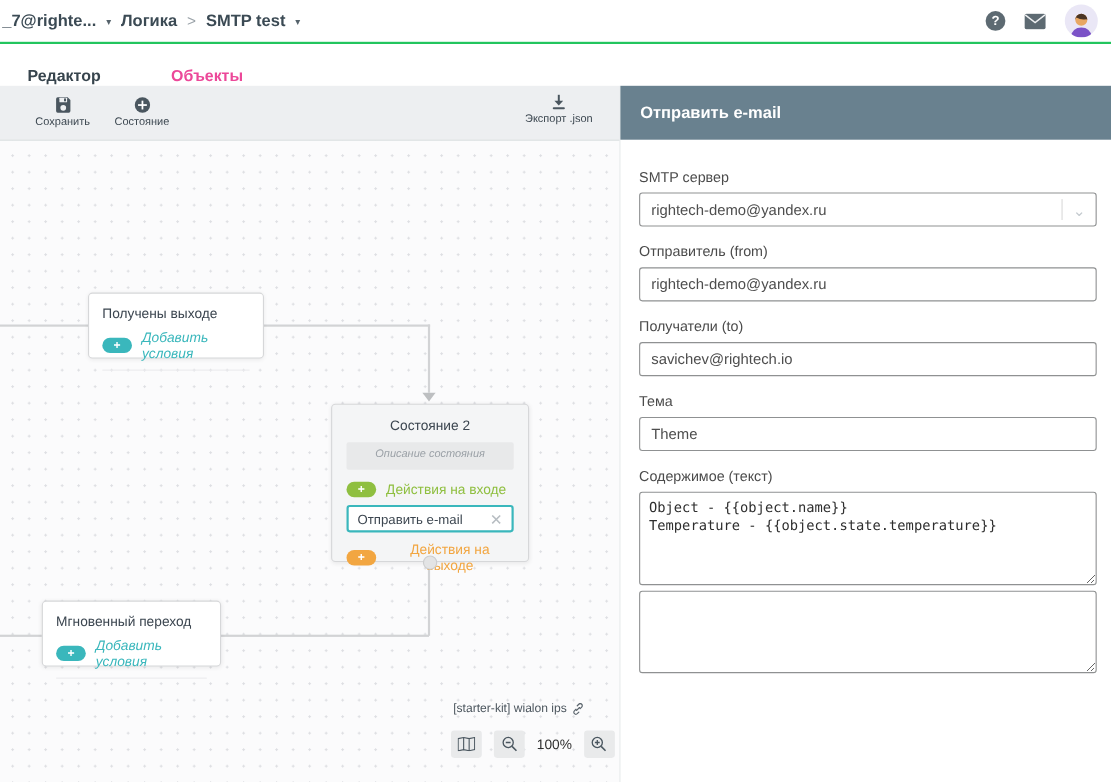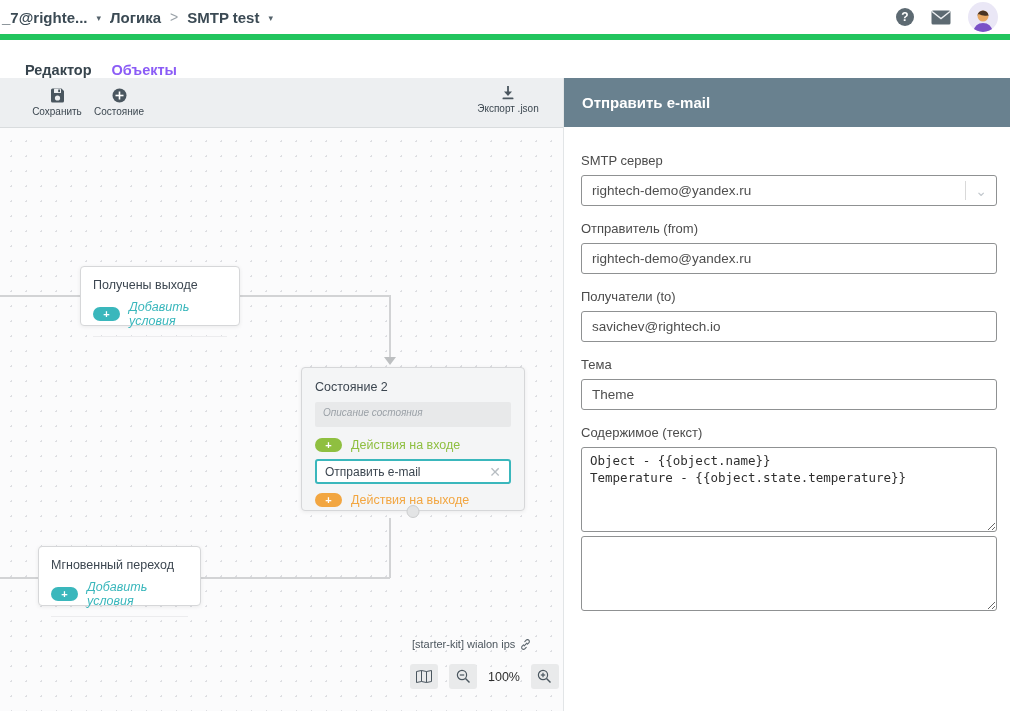--- a/index.html
+++ b/index.html
@@ -5,21 +5,21 @@
   * { margin:0; padding:0; box-sizing:border-box; }
   html,body { background:#e9eaec; }
   .app {
     position:relative; width:1010px; height:711px; background:#fff;
     font-family:"Liberation Sans", sans-serif; overflow:hidden;
   }
 
   
   .navbar {
     position:absolute; top:0; left:0; right:0; height:40px; background:#fff;
-    border-bottom:6px solid #22c55e; display:flex; align-items:center; padding:0 12px 0 2px;
+    border-bottom:2px solid #22c55e; display:flex; align-items:center; padding:0 12px 0 2px;
   }
   .nav-left { display:flex; align-items:center; gap:9px; }
   .nav-item { font-size:15px; font-weight:600; color:#3b4a54; }
   .nav-sep { color:#9aa2a8; font-size:14px; font-weight:400; }
   .caret { color:#55626b; font-size:9px; padding-top:2px; }
   .nav-right { margin-left:auto; display:flex; align-items:center; gap:17px; }
   .help-circle {
     width:18px; height:18px; border-radius:50%; background:#5d6a72; color:#fff;
     font-size:12px; font-weight:bold; display:flex; align-items:center; justify-content:center;
   }
@@ -28,31 +28,31 @@
     display:flex; align-items:flex-end; justify-content:center;
   }
 
   
   .tabs {
     position:absolute; top:41px; left:0; right:0; height:37px; background:#fff;
     display:flex; align-items:flex-end; gap:20px; padding-left:25px;
   }
   .tab { font-size:14.5px; font-weight:600; }
   .tab.active { color:#37444d; }
-  .tab.inactive { color:#8b5cf6; }
+  .tab.inactive { color:#ec4899;margin-left:44px; }
 
   
   .content { position:absolute; top:78px; left:0; right:0; bottom:0; display:flex; }
   .left-col { width:563px; display:flex; flex-direction:column; position:relative; }
   .right-col { width:447px; display:flex; flex-direction:column; background:#fff; border-left:1px solid #e2e5e7; }
 
   
   .toolbar {
     height:50px; background:#edeff1; border-bottom:1px solid #d9dcde;
-    display:flex; align-items:center; padding-left:28px; gap:4px; position:relative;
+    display:flex; align-items:center; padding-left:28px; gap:14px; position:relative;
   }
   .tool { display:flex; flex-direction:column; align-items:center; width:58px; cursor:pointer; }
   .tool svg { display:block; }
   .tool-label { font-size:10px; color:#3c4750; margin-top:3px; white-space:nowrap; }
   .tool-export { position:absolute; right:26px; top:8px; }
 
   
   .canvas {
     flex:1; position:relative; overflow:hidden; background-color:#fbfbfc;
     background-image:radial-gradient(#dddee2 1px, transparent 1px);
@@ -217,21 +217,21 @@
         <div class="edge" style="left:0; top:449px; width:38px; height:2px;"></div>
 
         <div class="node" style="left:80px; top:138px; width:160px; height:60px;">
           <div class="node-title">Получены выходе</div>
           <div class="cond-row">
             <span class="pill pill-teal">+</span>
             <span class="link-teal">Добавить условия</span>
           </div>
         </div>
 
-        <div class="node node-state" style="left:301px; top:239px; width:224px; height:144px;">
+        <div class="node node-state" style="left:301px; top:239px; width:180px; height:144px;text-align:center;">
           <div class="node-title">Состояние 2</div>
           <div class="desc-box">Описание состояния</div>
           <div class="action-row">
             <span class="pill pill-green">+</span>
             <span class="row-label-green">Действия на входе</span>
           </div>
           <div class="chip">
             <span>Отправить e-mail</span>
             <span class="chip-close">✕</span>
           </div>

